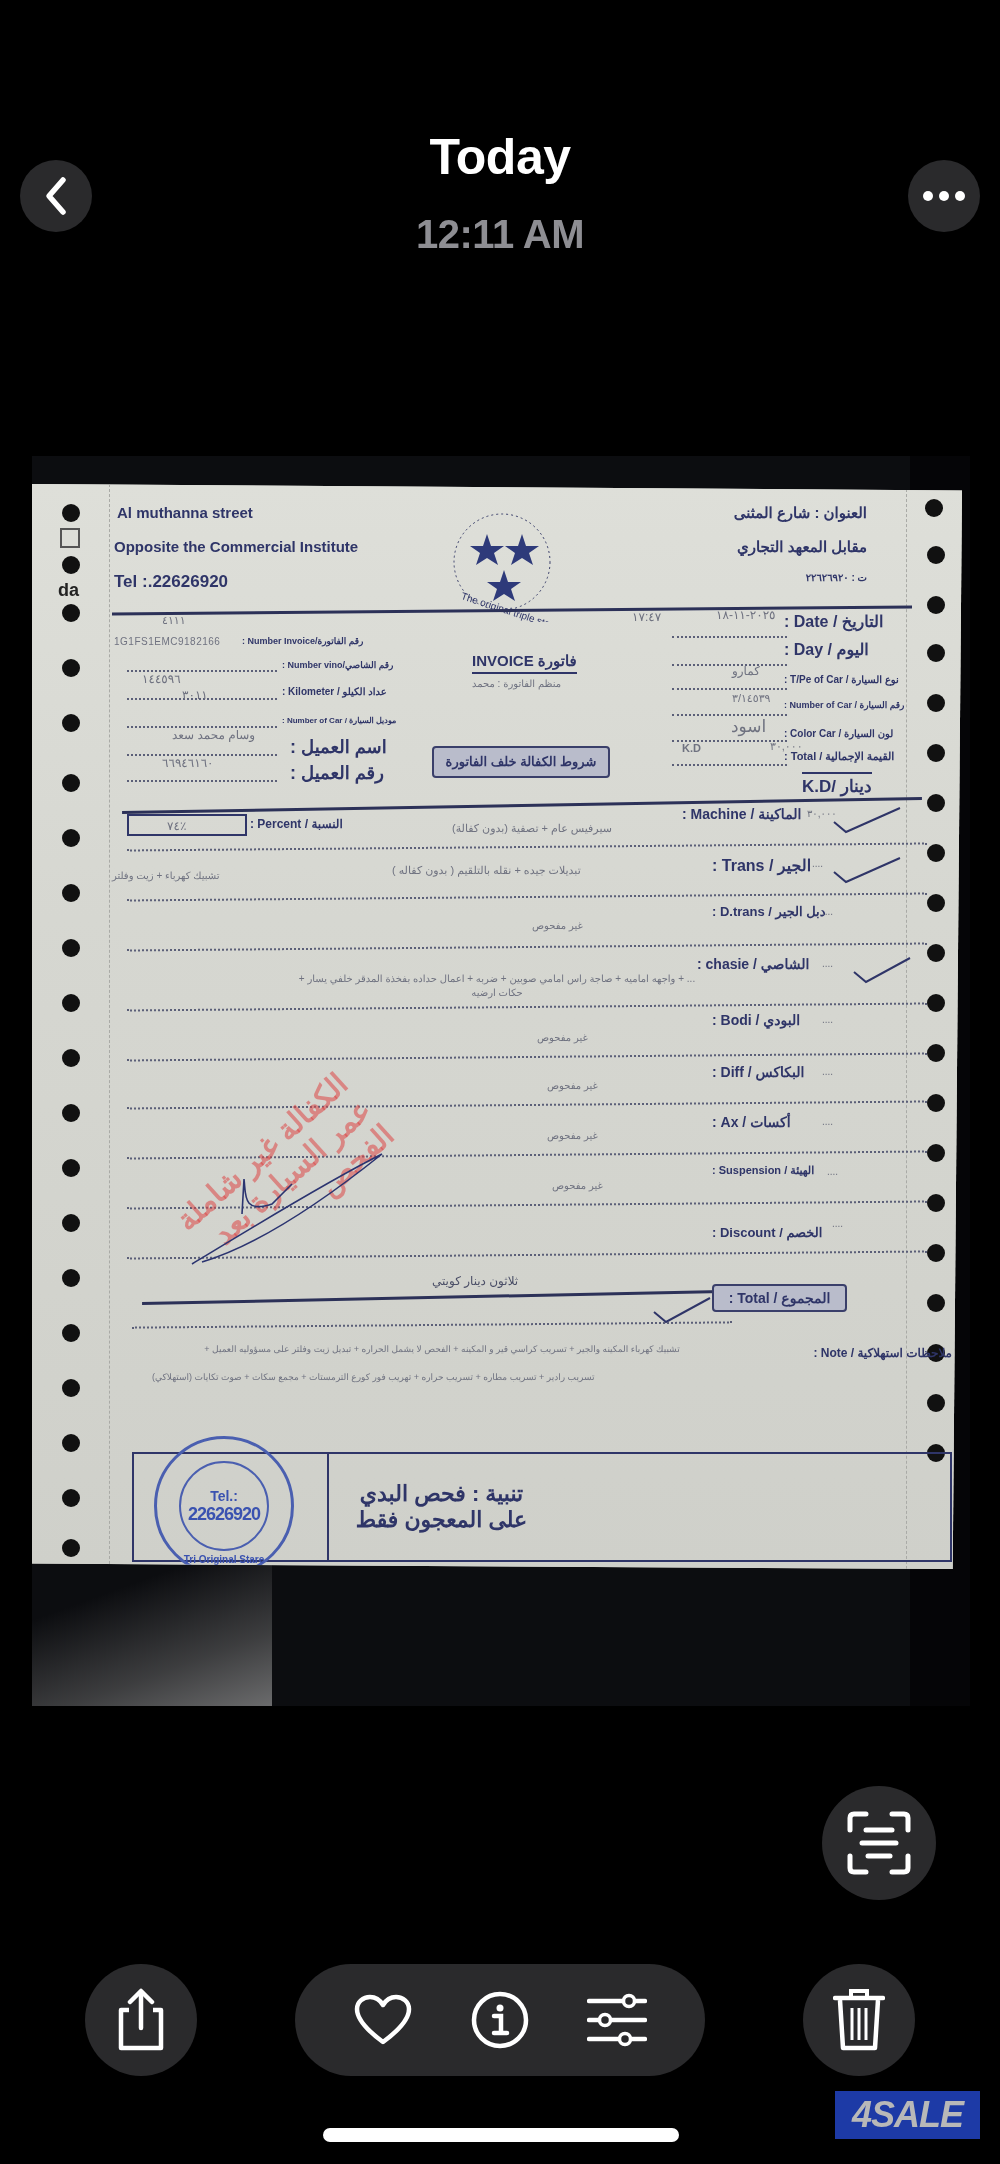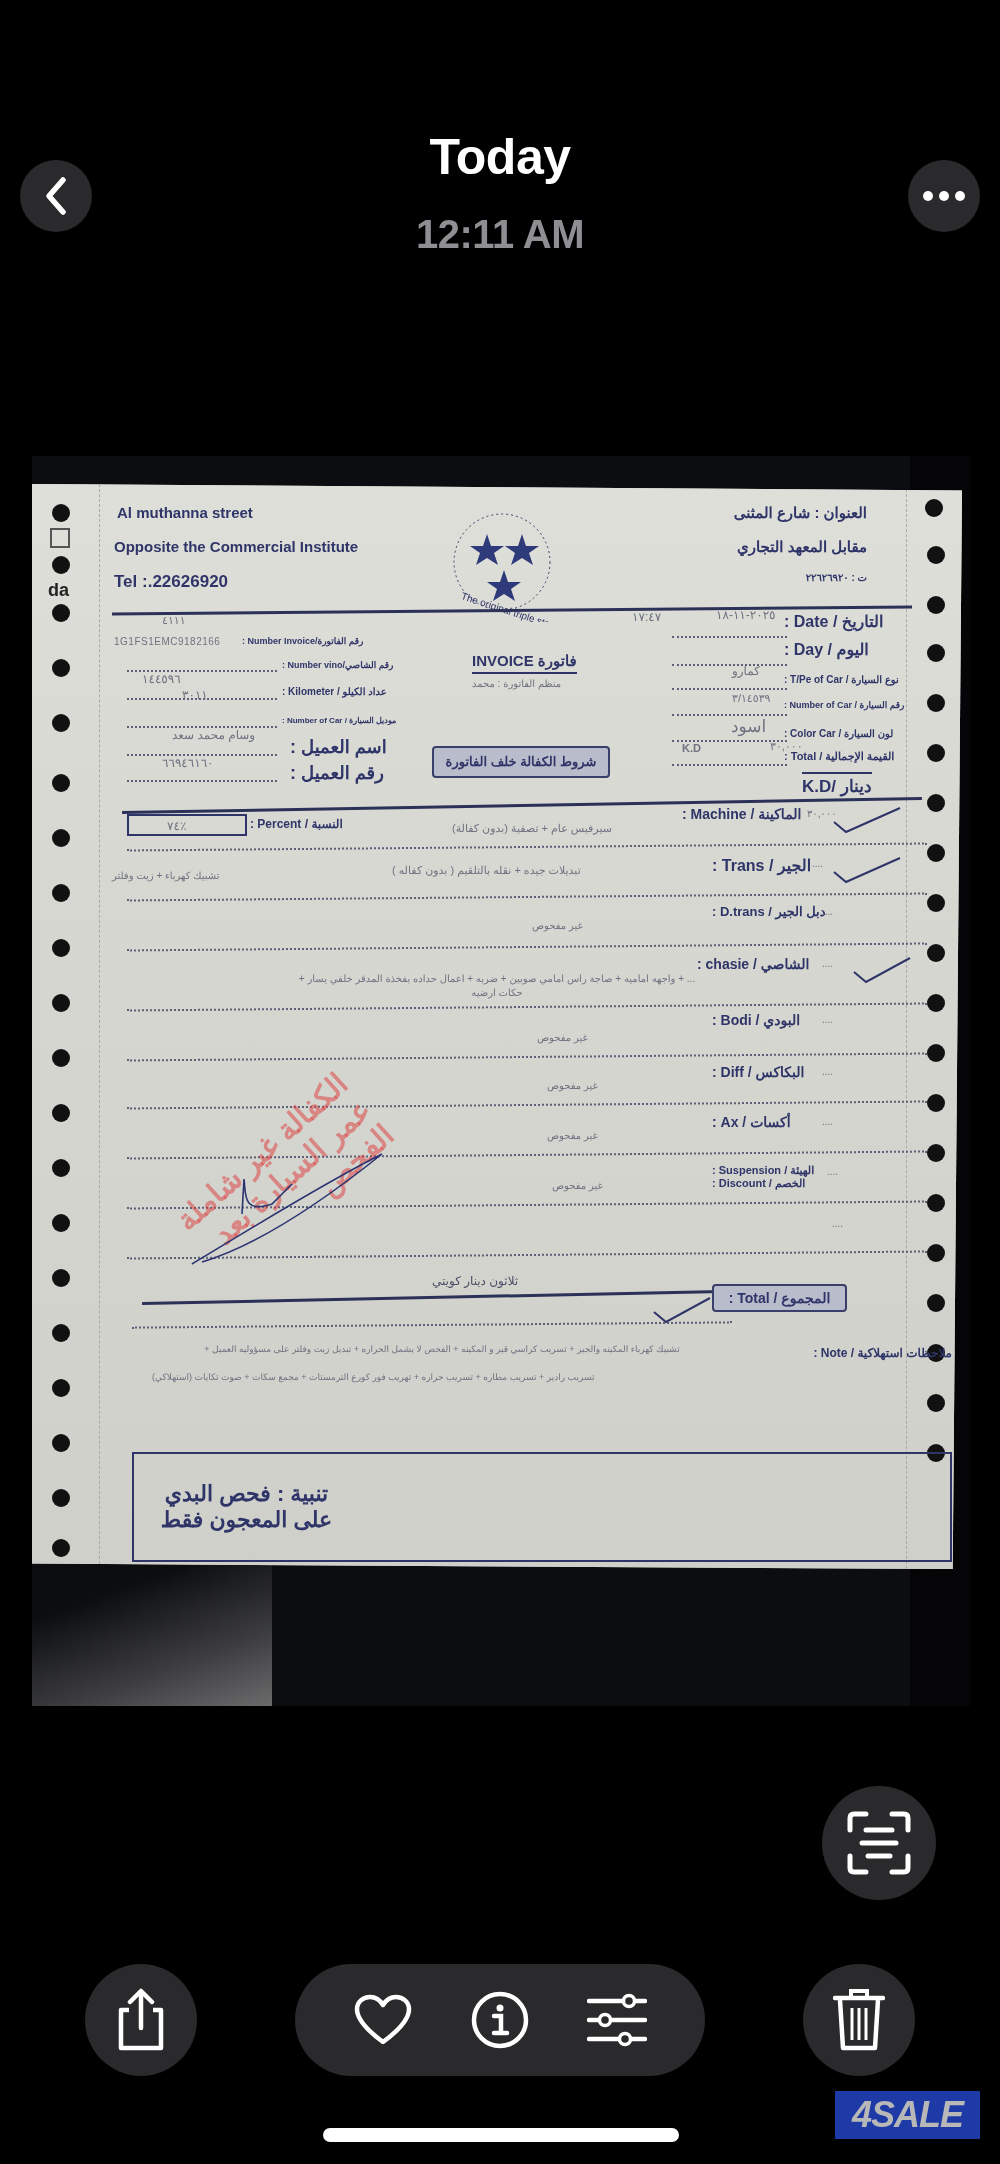--- a/index.html
+++ b/index.html
@@ -14,21 +14,21 @@
   .more-btn { right: 20px; top: 160px; }
 
   
   .photo { position: absolute; left: 32px; top: 456px; width: 938px; height: 1250px; background: #0c0d10; overflow: hidden; }
   .photo .bg-shine { position: absolute; left: 0; bottom: 0; width: 240px; height: 160px; background: linear-gradient(160deg, rgba(0,0,0,0) 30%, rgba(120,120,120,0.45) 70%, rgba(170,170,170,0.6)); }
   .photo .bg-dark { position: absolute; right: 0; top: 0; width: 60px; height: 100%; background: #050507; }
 
   .paper { position: absolute; left: 0; top: 28px; width: 930px; height: 1085px; background: #d9d9d4;
            background-image: linear-gradient(180deg, #dedfd9 0%, #d6d7d1 40%, #cfd0ca 100%);
            clip-path: polygon(0 0, 100% 0.6%, 99% 100%, 0 99.5%); }
-  .strip-l { position: absolute; left: 6px; top: 0; width: 62px; height: 100%; border-right: 1px dashed #a9aaa6; }
+  .strip-l { position: absolute; left: 16px; top: 0; width: 62px; height: 100%; border-right: 1px dashed #a9aaa6; }
   .strip-r { position: absolute; right: 0; top: 0; width: 56px; height: 100%; border-left: 1px dashed #a9aaa6; }
   .hole { position: absolute; width: 18px; height: 18px; border-radius: 50%; background: #111; }
 
   .ink { color: #2f3568; }
   .lbl { position: absolute; font-weight: 700; color: #2f3568; white-space: nowrap; }
   .hand { position: absolute; color: #6f7280; white-space: nowrap; font-size: 12px; }
   .dots { position: absolute; border-bottom: 2px dotted #5b5f78; height: 0; }
   .rule { position: absolute; height: 3px; background: #2c3158; }
 
   .logo { position: absolute; left: 410px; top: 28px; width: 140px; height: 110px; }
@@ -228,21 +228,21 @@
       <div class="lbl" dir="rtl" style="left:680px;top:630px;font-size:14px">أكسات / Ax :</div>
       <div class="hand" style="left:790px;top:632px;font-size:10px">....</div>
       <div class="hand" dir="rtl" style="left:515px;top:646px;font-size:10px">غير مفحوص</div>
       <div class="dots" style="left:95px;top:670px;width:800px;transform:rotate(-0.5deg)"></div>
 
       <div class="lbl" dir="rtl" style="left:680px;top:680px;font-size:11px">الهيئة / Suspension :</div>
       <div class="hand" style="left:795px;top:682px;font-size:10px">....</div>
       <div class="hand" dir="rtl" style="left:520px;top:696px;font-size:10px">غير مفحوص</div>
       <div class="dots" style="left:95px;top:720px;width:800px;transform:rotate(-0.5deg)"></div>
 
-      <div class="lbl" dir="rtl" style="left:680px;top:693px;font-size:11px">الخصم / Discount :</div>
+      <div class="lbl" dir="rtl" style="left:680px;top:741px;font-size:13px">الخصم / Discount :</div>
       <div class="hand" style="left:800px;top:734px;font-size:10px">....</div>
       <div class="dots" style="left:95px;top:770px;width:800px;transform:rotate(-0.5deg)"></div>
     </div>
 
     <svg class="check" style="left:800px;top:320px" width="70" height="30">
         <path d="M2 18 L14 28 L68 4" stroke="#2f3568" stroke-width="2" fill="none"></path>
       </svg>
     <svg class="check" style="left:800px;top:370px" width="70" height="30">
         <path d="M2 18 L14 28 L68 4" stroke="#2f3568" stroke-width="2" fill="none"></path>
       </svg>
@@ -261,20 +261,29 @@
     <div class="hand" dir="rtl" style="left:400px;top:790px;font-size:12px;color:#4a4e66">ثلاثون دينار كويتي</div>
     <div class="rule" style="left:110px;top:812px;width:580px;transform:rotate(-1.2deg)"></div>
     <div class="boxed" dir="rtl" style="left:680px;top:800px;width:135px;height:28px;line-height:24px;font-size:14px">المجموع / Total :</div>
     <div class="dots" style="left:100px;top:840px;width:600px;transform:rotate(-0.5deg)"></div>
 
     <div class="hand" dir="rtl" style="left:120px;top:858px;width:580px;white-space:normal;font-size:9px;line-height:14px;text-align:center">تشبيك كهرباء المكينه والجير + تسريب كراسي قير و المكينه + الفحص لا يشمل الحراره + تبديل زيت وفلتر على مسؤوليه العميل +</div>
     <div class="hand" dir="rtl" style="left:120px;top:886px;width:580px;white-space:normal;font-size:9px;line-height:14px;text-align:left">تسريب رادير + تسريب مطاره + تسريب حراره + تهريب فور كورع الترمستات + مجمع سكات + صوت تكايات (استهلاكي)</div>
     <div class="lbl" dir="rtl" style="left:780px;top:862px;width:140px;white-space:normal;font-size:12px;line-height:15px">ملاحظات استهلاكية / Note :</div>
 
     <div class="footer-box" style="left:100px;top:968px;width:820px;">
+      <div class="cell" style="width:195px;position:relative">
+        <div style="width:140px;height:140px;border:3px solid #4a5fb0;border-radius:50%;position:absolute;left:20px;top:-18px;display:flex;flex-direction:column;align-items:center;justify-content:center;color:#3a52b0;font-weight:700;">
+          <div style="width:90px;height:90px;border:2px solid #4a5fb0;border-radius:50%;display:flex;flex-direction:column;align-items:center;justify-content:center">
+            <span style="font-size:14px">Tel.:</span>
+            <span style="font-size:18px;letter-spacing:-1px">22626920</span>
+          </div>
+          <span style="font-size:10px;position:absolute;bottom:8px">Tri Original Stare</span>
+        </div>
+      </div>
       <div class="cell" style="width:225px">
         <span class="ink" dir="rtl" style="font-size:22px;font-weight:700">تنبية : فحص البدي</span>
         <span class="ink" dir="rtl" style="font-size:22px;font-weight:700">على المعجون فقط</span>
       </div>
     </div>
   </div>
 </div>
 
 <div class="live-text-btn">
   <svg width="66" height="66" viewBox="0 0 66 66">

